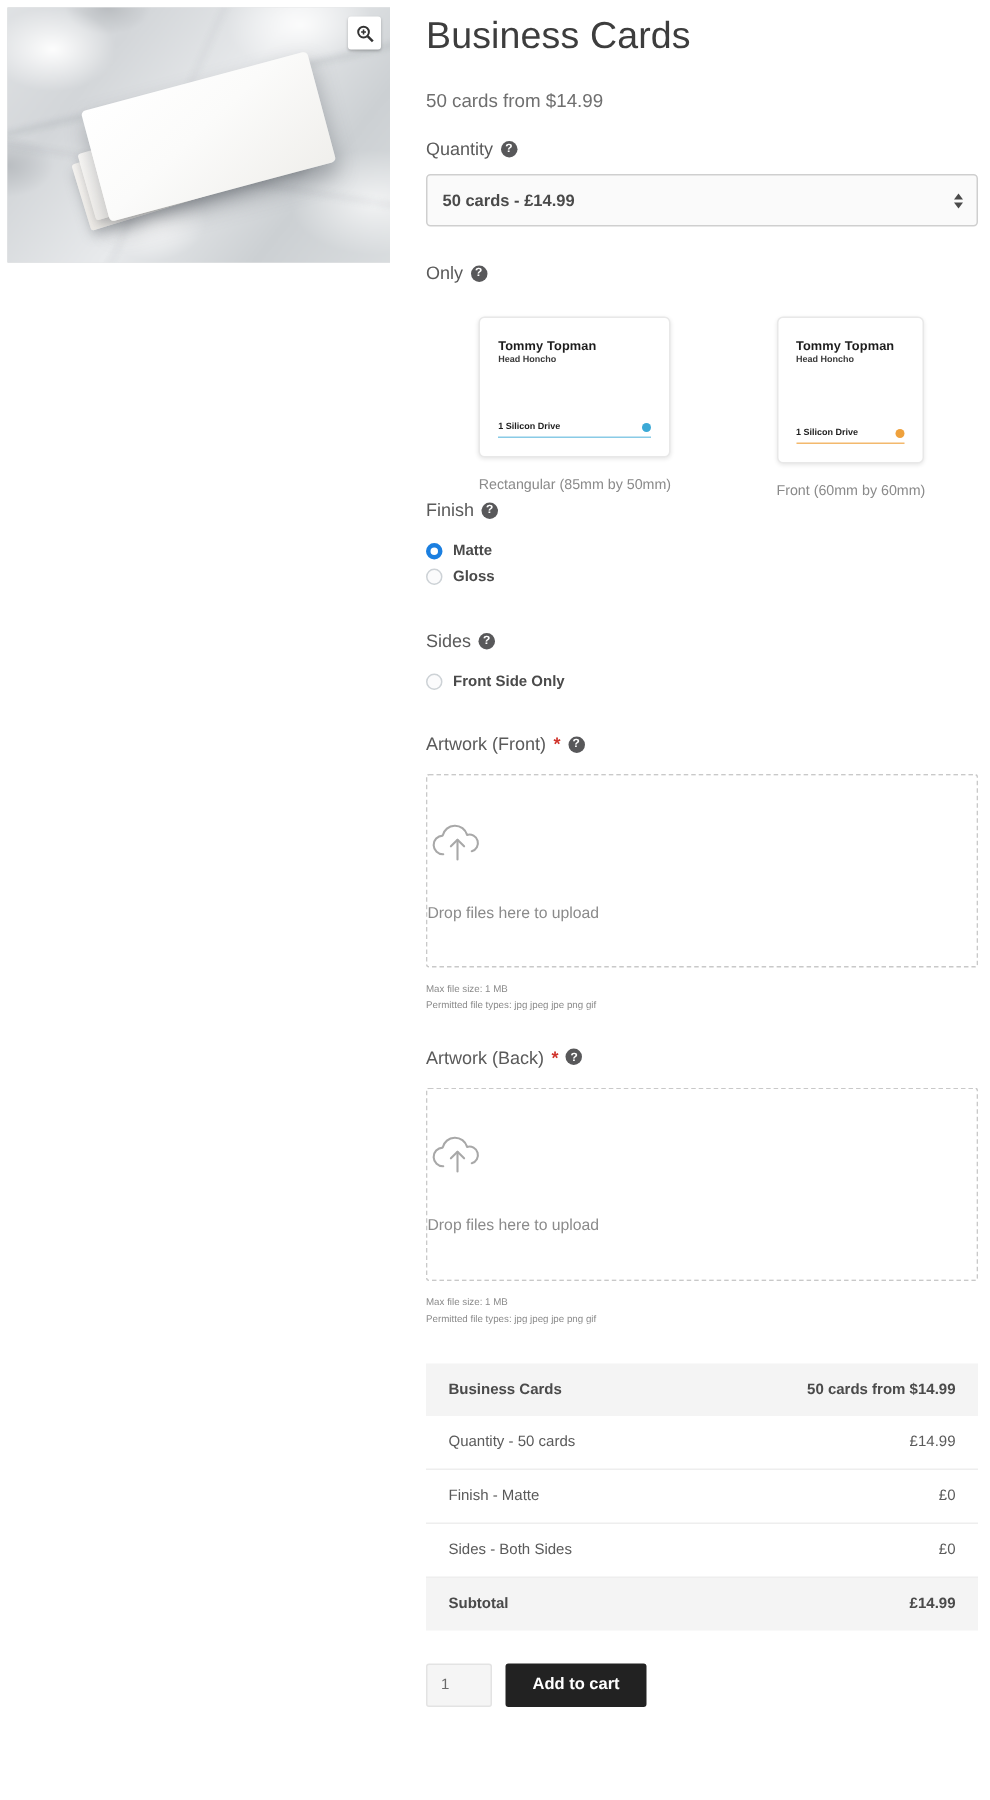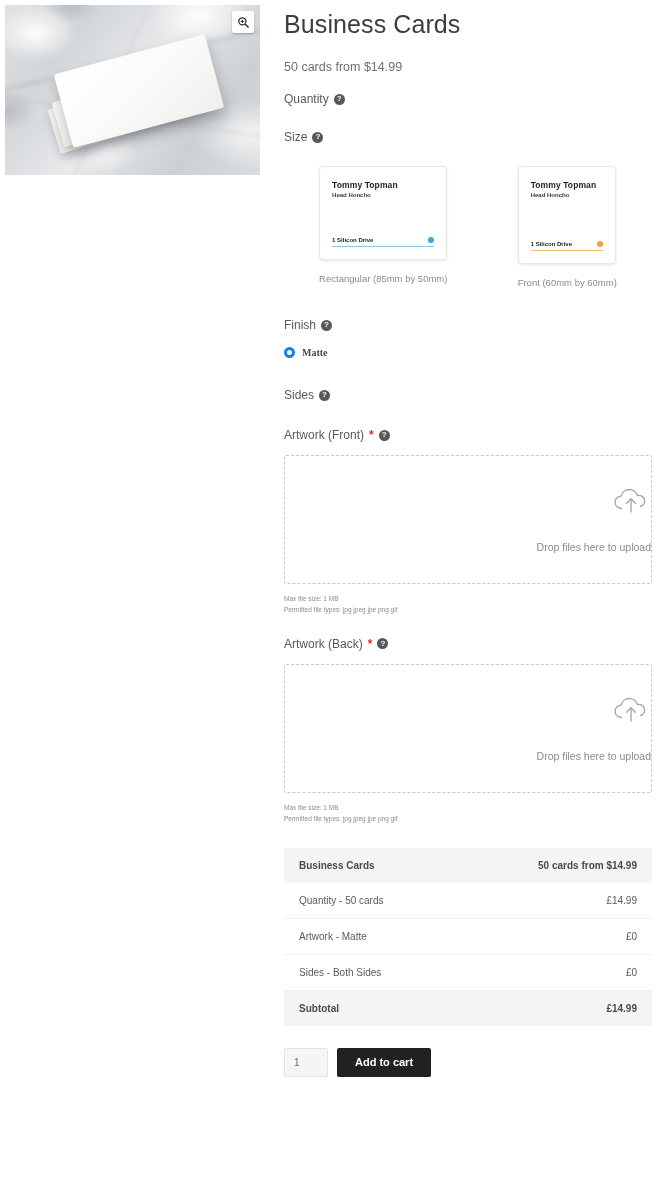--- a/index.html
+++ b/index.html
@@ -226,31 +226,31 @@
     border-radius: 50%;
     border: 1px solid #cdd2d6;
     background: #fbfbfc;
     box-sizing: border-box;
     flex: none;
   }
   .radio.on {
     border: 3px solid #1b7fe0;
     background: #ffffff;
   }
-  .radio-label { font-size: 10px; font-weight: 700; color: #4a4a4a; font-family: Liberation Serif, serif; }
+  .radio-label { font-size: 10px; font-weight: 700; color: #4a4a4a; }
 
   
   .dropzone {
     margin-top: 13px;
     height: 127px;
     border: 1px dashed #c9c9c9;
     border-radius: 2px;
     display: flex;
     flex-direction: column;
-    align-items: flex-end;
+    align-items: flex-start;
     justify-content: center;
     gap: 21px;
     cursor: pointer;
     background: #ffffff;
   }
   .dz-text { font-size: 10.5px; color: #8b8b8b; }
   .fine-print {
     margin-top: 9px;
     font-size: 6.5px;
     color: #8b8b8b;
@@ -332,25 +332,32 @@
 <div class="form-col">
 
   <h1 class="page-title">Business Cards</h1>
   <div class="price-from">50 cards from $14.99</div>
 
   <div style="margin-top:18px">
     <div class="field-label">
       <span>Quantity</span>
       <span class="help-icon">?</span>
     </div>
+    <div class="select-box">
+      <span>50 cards - £14.99</span>
+      <span class="spinner">
+        <i class="up"></i>
+          <i class="dn"></i>
+      </span>
+    </div>
   </div>
 
   <div style="margin-top:24px">
     <div class="field-label">
-      <span>Size</span>
+      <span>Only</span>
       <span class="help-icon">?</span>
     </div>
     <div class="size-row">
 
       <div class="size-opt">
         <div class="mock mock-rect">
           <div class="mock-name">Tommy Topman</div>
           <div class="mock-role">Head Honcho</div>
           <div class="mock-foot">
             <div class="mock-addr-row">
@@ -374,39 +381,47 @@
             </div>
             <div class="mock-rule" style="background: rgb(239, 161, 60); opacity: 0.75;"></div>
           </div>
         </div>
         <div class="size-caption">Front (60mm by 60mm)</div>
       </div>
 
     </div>
   </div>
 
-  <div style="margin-top:30px">
+  <div style="">
     <div class="field-label">
       <span>Finish</span>
       <span class="help-icon">?</span>
     </div>
     <div class="radio-group">
       <div class="radio-row">
         <span class="radio on"></span>
         <span class="radio-label">Matte</span>
       </div>
+      <div class="radio-row">
+        <span class="radio"></span>
+        <span class="radio-label">Gloss</span>
+      </div>
     </div>
   </div>
 
   <div style="margin-top:27px">
     <div class="field-label">
       <span>Sides</span>
       <span class="help-icon">?</span>
     </div>
     <div class="radio-group">
+      <div class="radio-row">
+        <span class="radio"></span>
+        <span class="radio-label">Front Side Only</span>
+      </div>
     </div>
   </div>
 
   <div style="margin-top:26px">
     <div class="field-label">
       <span>Artwork (Front)</span>
       <span class="req-star">*</span>
       <span class="help-icon">?</span>
     </div>
     <div class="dropzone">
@@ -450,21 +465,21 @@
   <div class="summary">
     <div class="sum-row head">
       <span>Business Cards</span>
       <span>50 cards from $14.99</span>
     </div>
     <div class="sum-row">
       <span>Quantity - 50 cards</span>
       <span>£14.99</span>
     </div>
     <div class="sum-row">
-      <span>Artwork - Matte</span>
+      <span>Finish - Matte</span>
       <span>£0</span>
     </div>
     <div class="sum-row">
       <span>Sides - Both Sides</span>
       <span>£0</span>
     </div>
     <div class="sum-row total">
       <span>Subtotal</span>
       <span>£14.99</span>
     </div>

